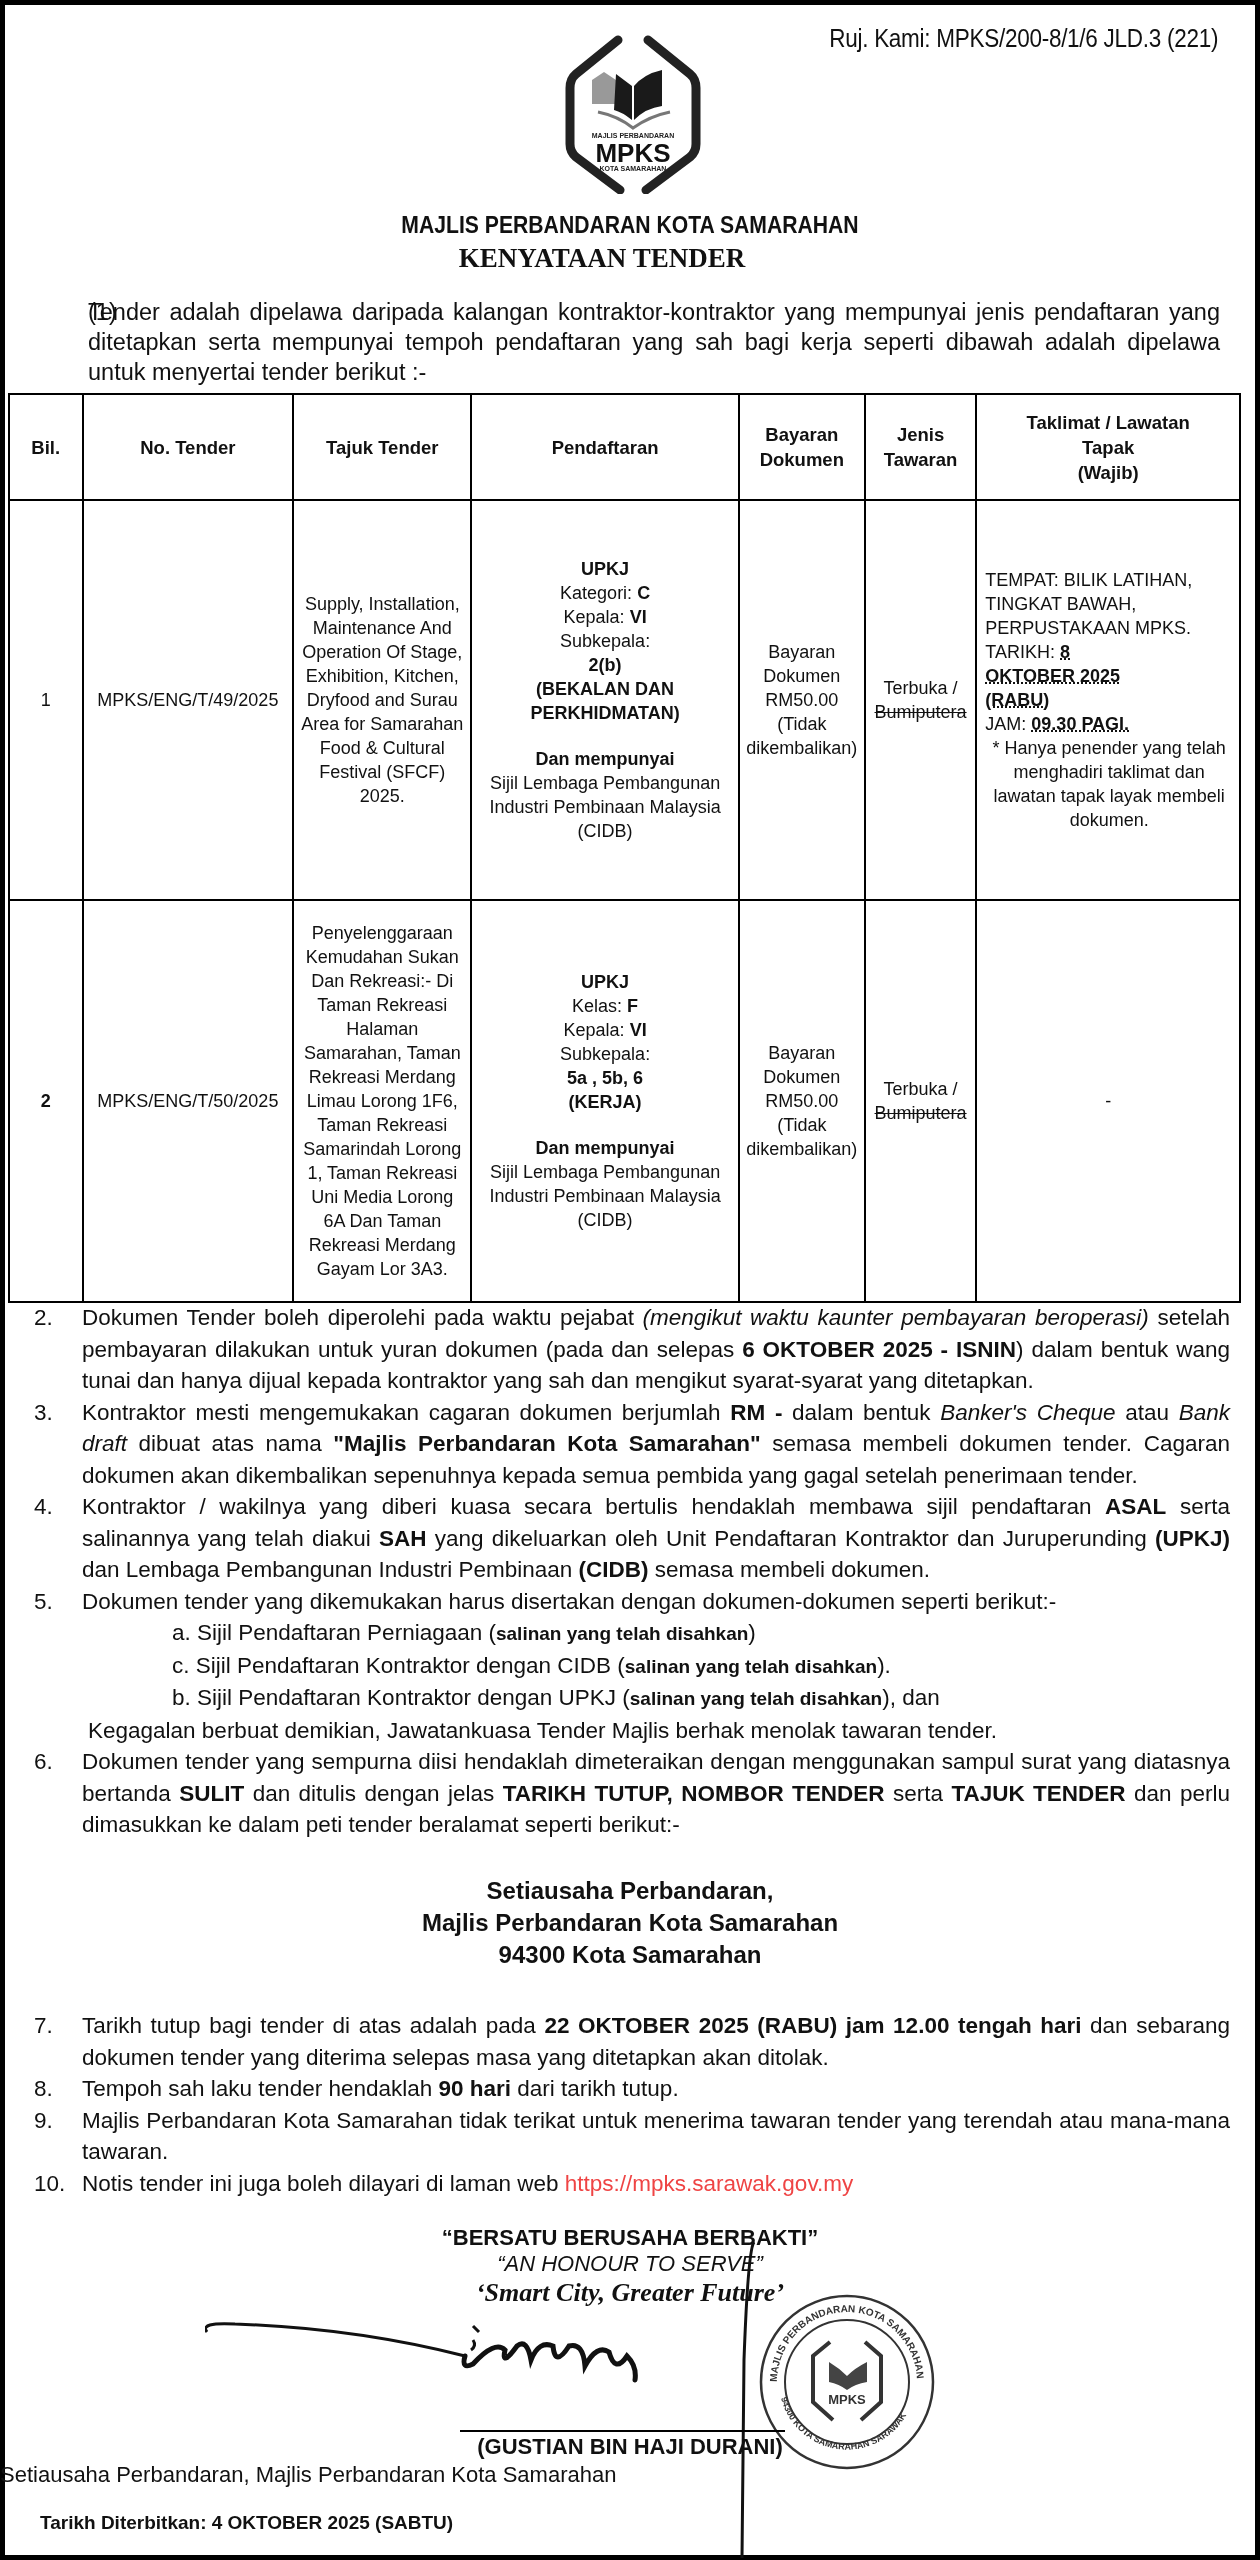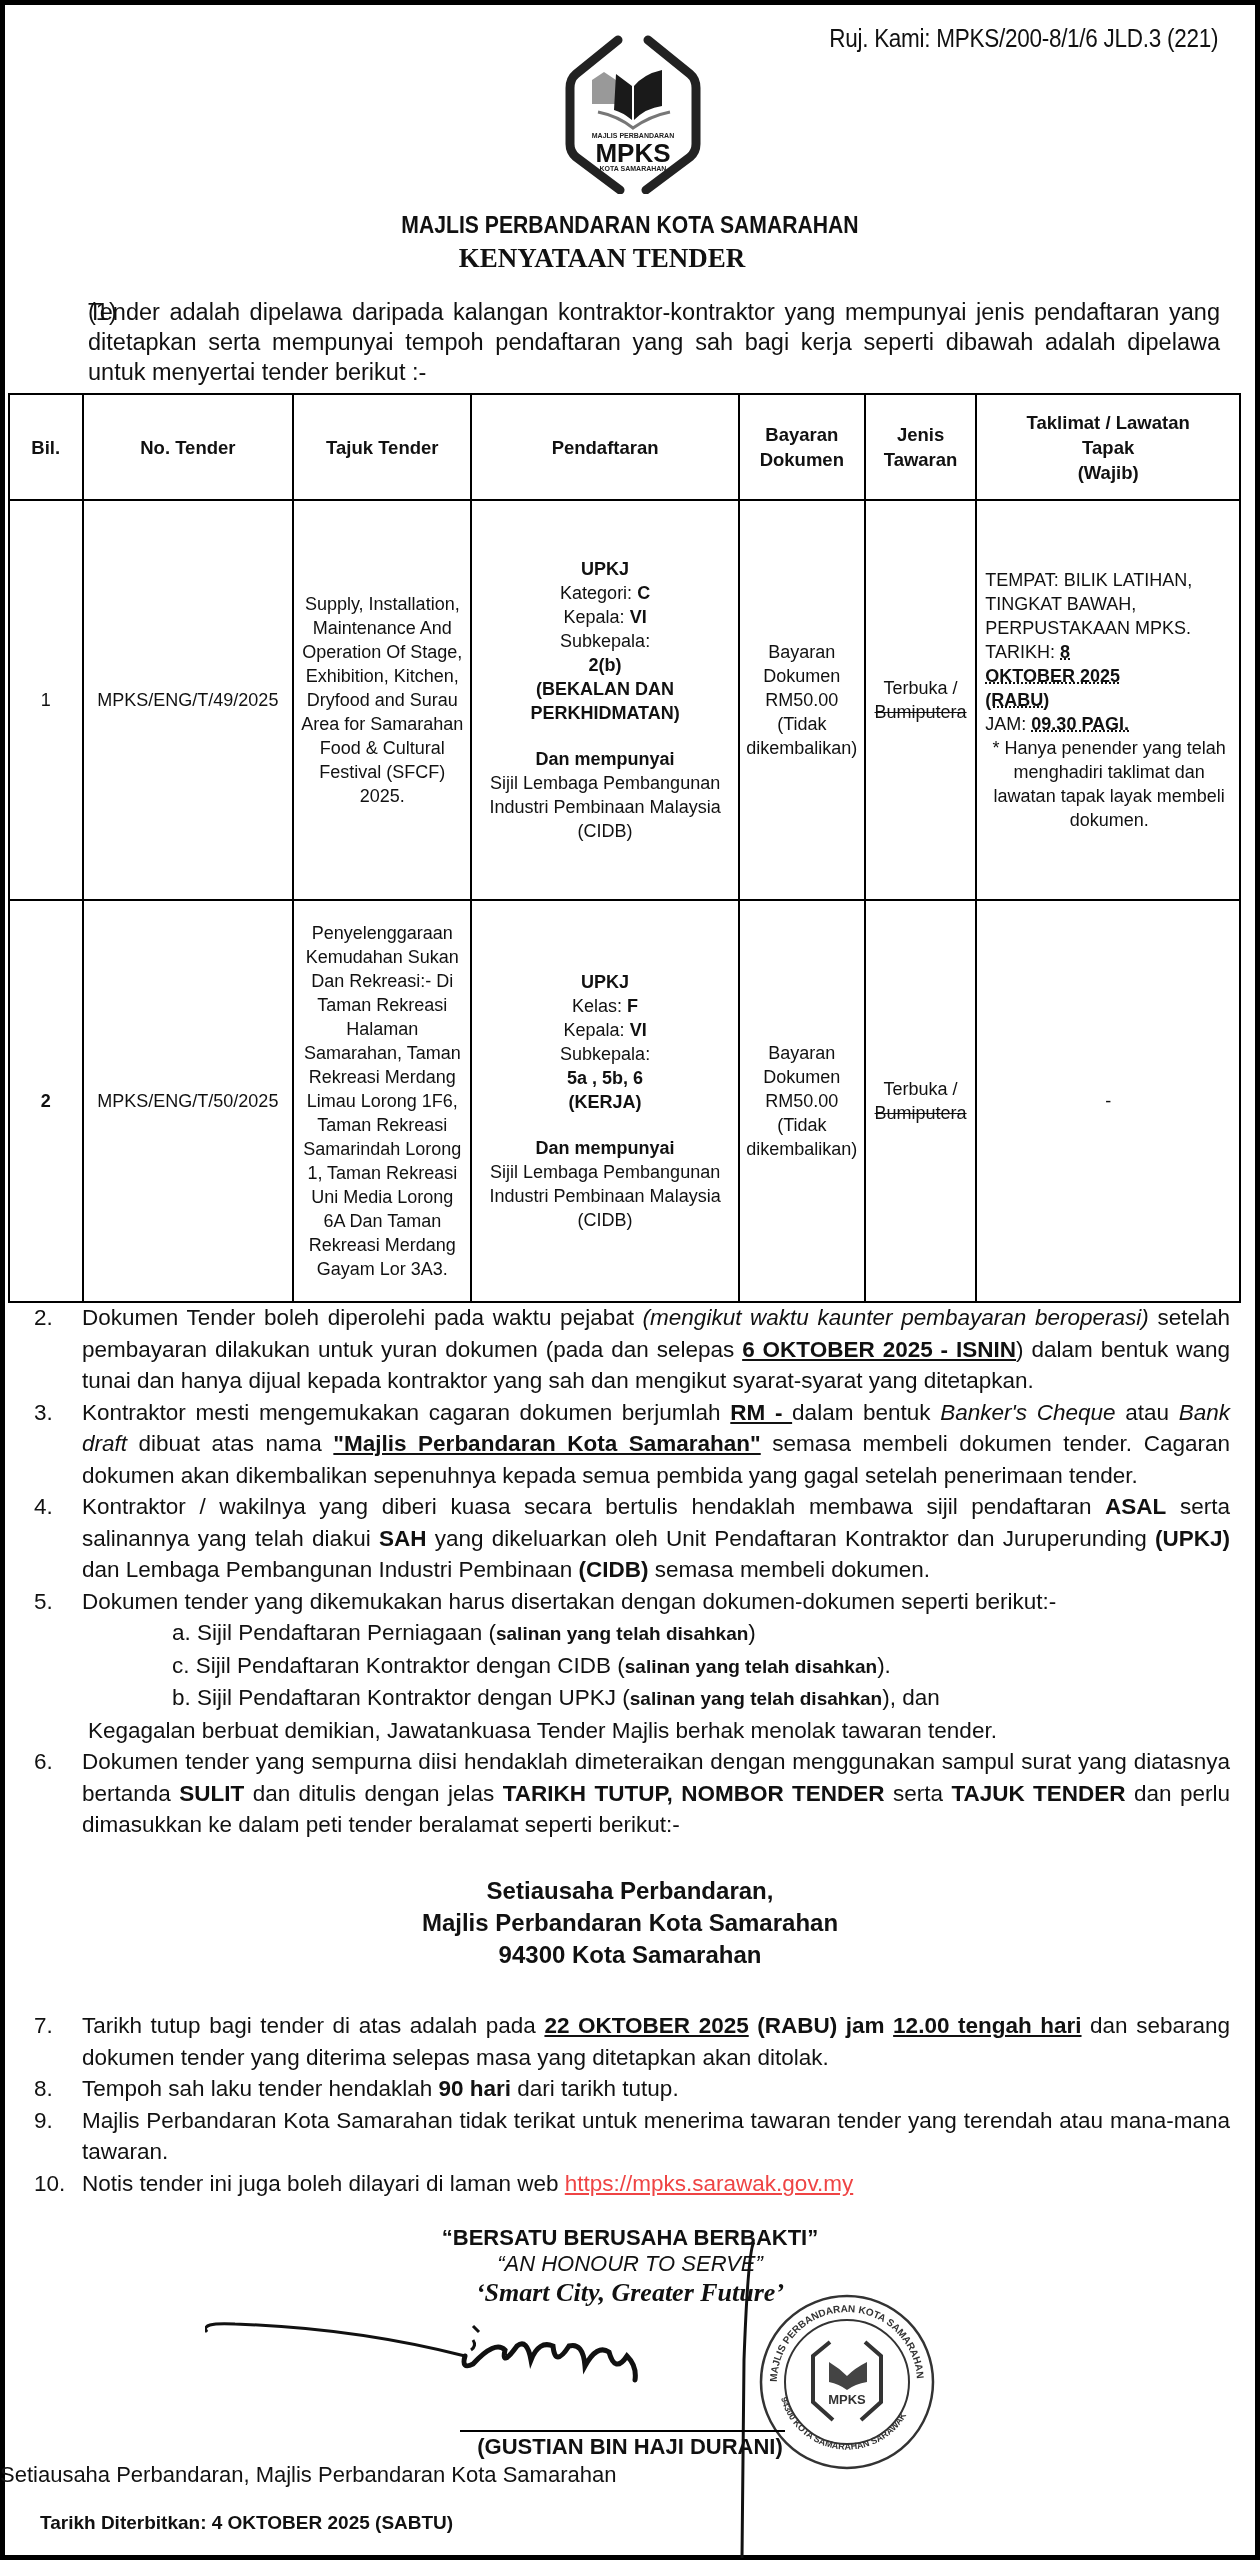--- a/index.html
+++ b/index.html
@@ -53,21 +53,21 @@
     .dul { font-weight: bold; text-decoration: underline dotted; }
     .tak-left { text-align: left !important; padding-left: 8px !important; }
     .tak-note { display: block; text-align: center; }
     .daftar p, .tajuk p { margin: 0; }
     .gap { height: 22px; }
     .line { display: block; }
 
     .body-text { position: absolute; left: 30px; width: 1200px; font-size: 22.5px; line-height: 31.5px; }
     .item { position: relative; padding-left: 52px; text-align: justify; }
     .item .n { position: absolute; left: 4px; top: 0; }
-    .u { text-decoration: underline; }
+    .u { }
     .i { font-style: italic; }
     .sub { padding-left: 142px; }
     .sub .bsm { font-weight: bold; font-size: 19px; }
     .fail { padding-left: 58px; }
     .address {
       position: absolute; left: 0; width: 1260px; top: 1875px; text-align: center;
       font-size: 24px; font-weight: bold; line-height: 32px;
     }
     .slogans { position: absolute; left: 0; width: 1260px; top: 2225px; text-align: center; }
     .slogan1 { font-size: 22px; font-weight: bold; line-height: 26px; }

